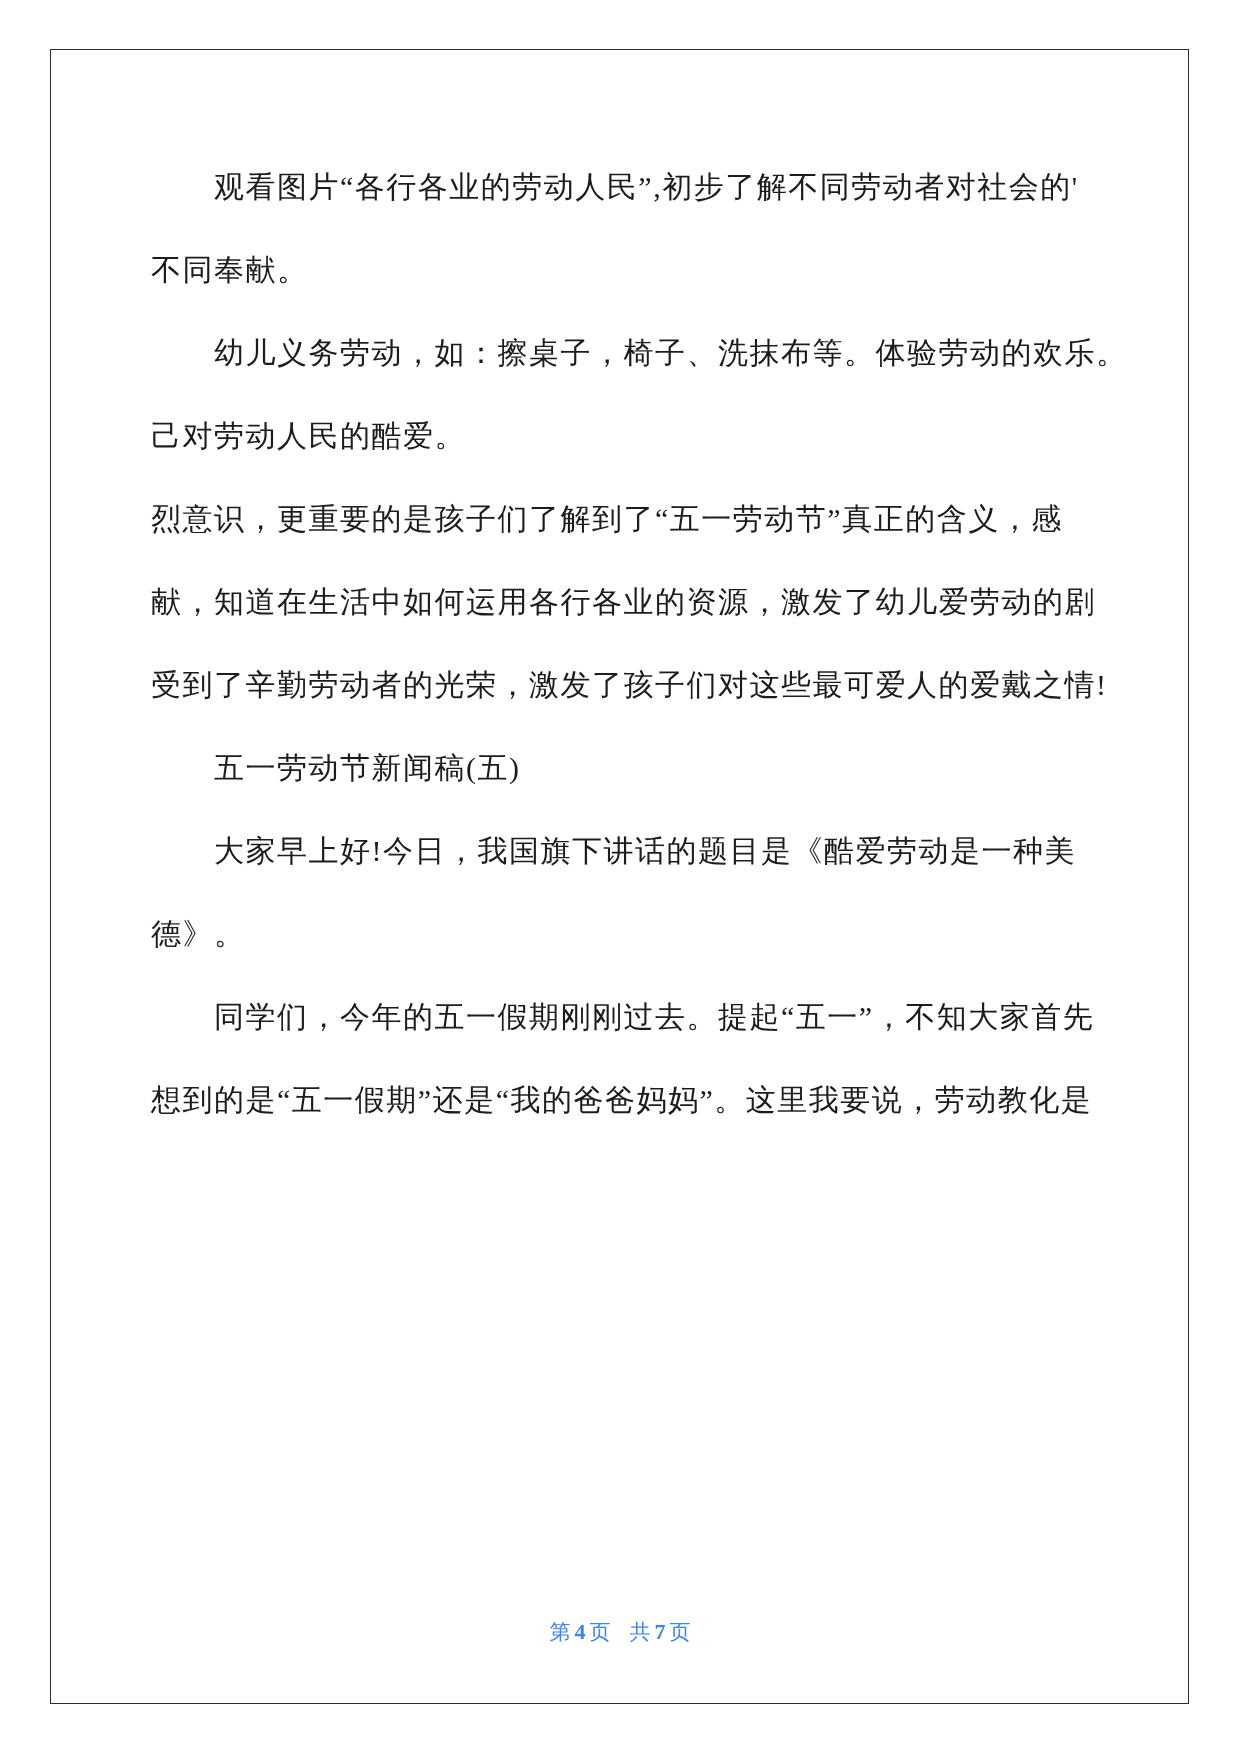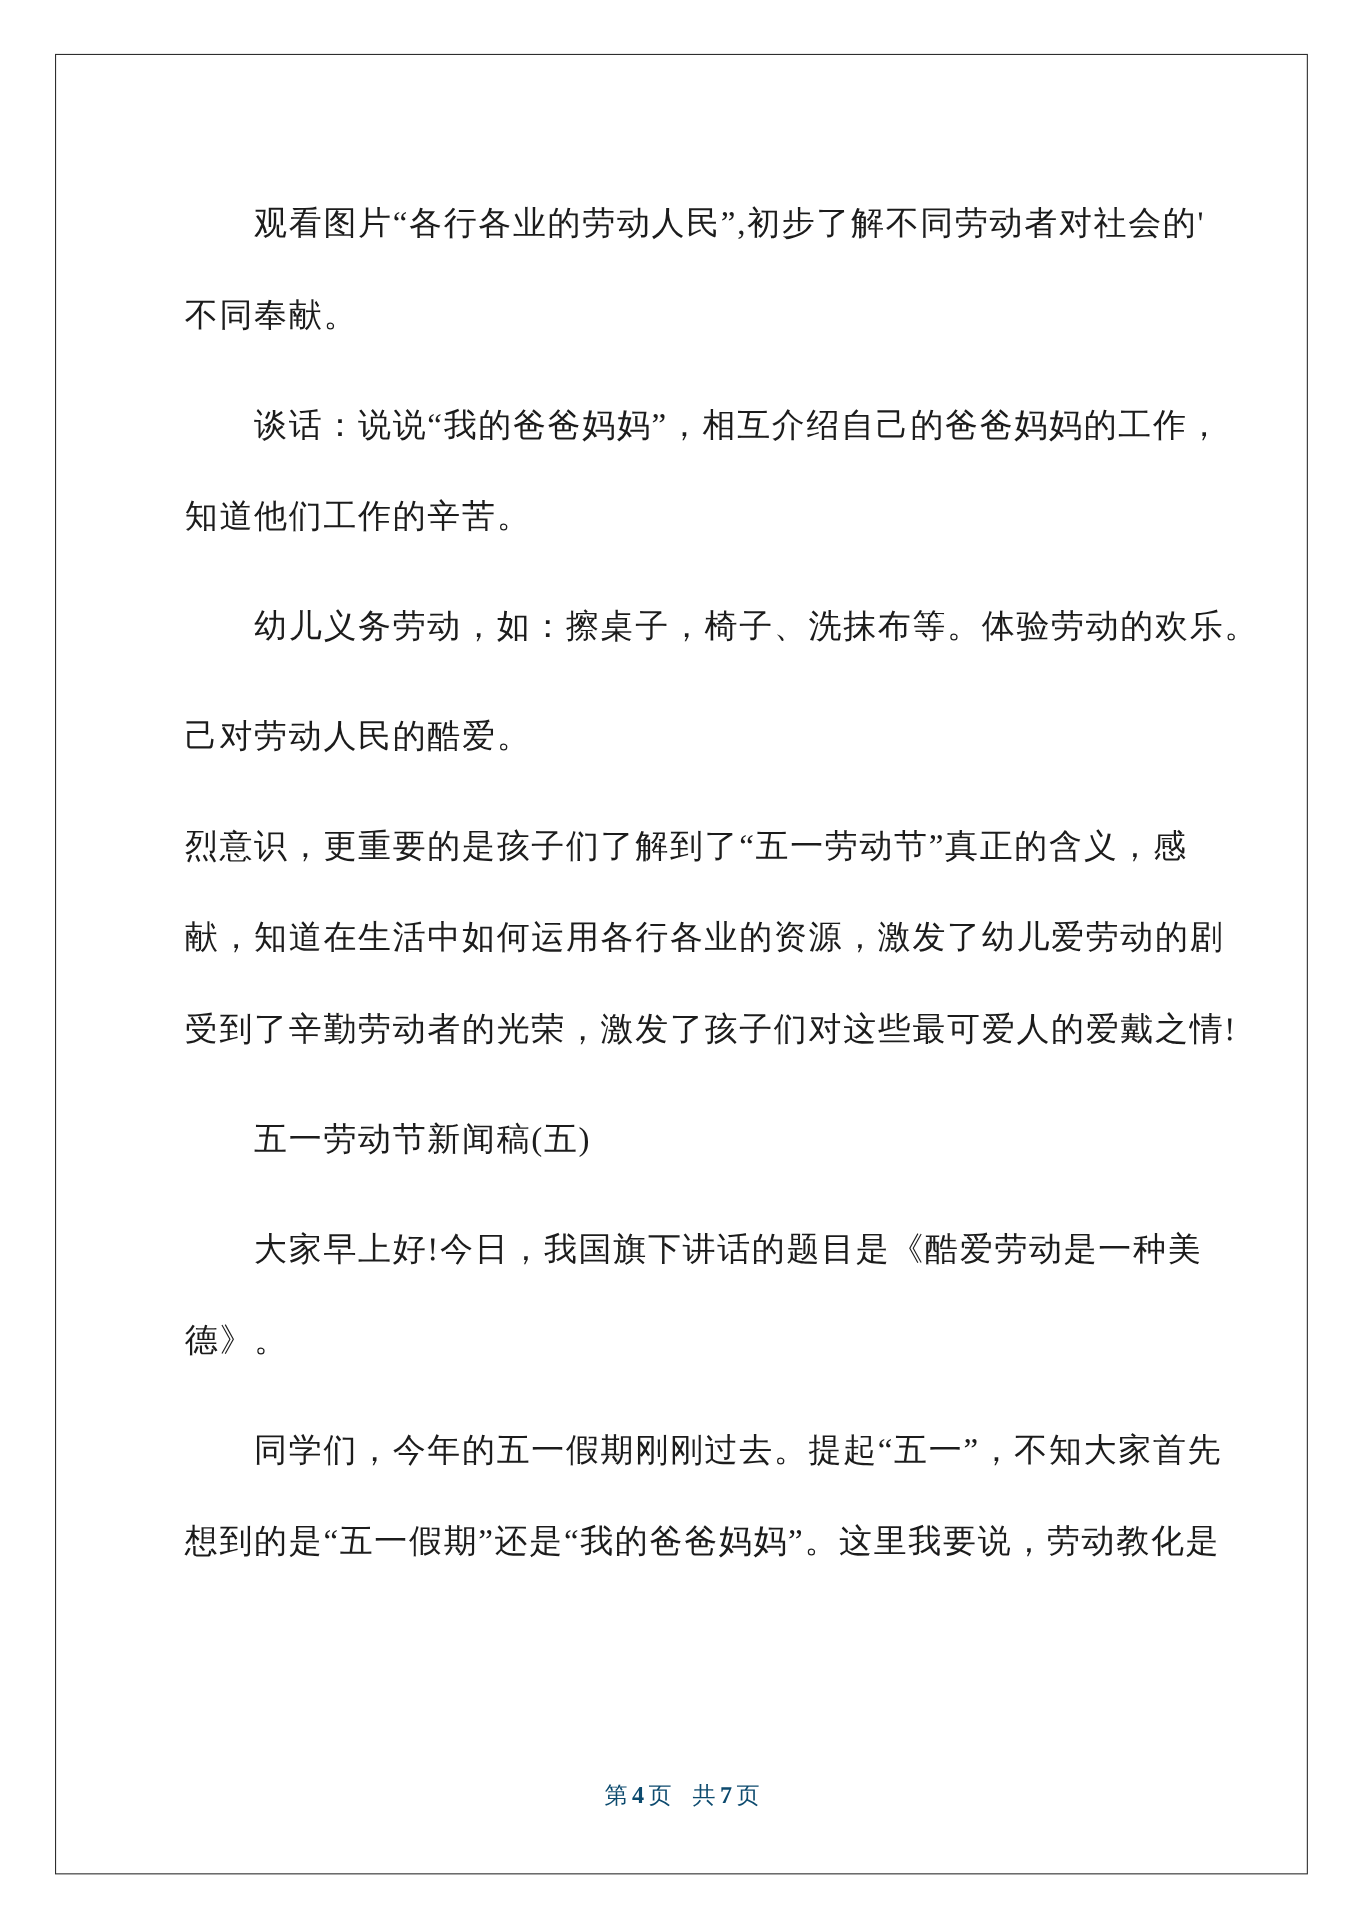--- a/index.html
+++ b/index.html
@@ -25,21 +25,21 @@
     border: 1px solid #2e2e2e;
     box-sizing: border-box;
   }
   .content {
     position: absolute;
     left: 151px;
     top: 145px;
     width: 945px;
   }
   .paragraph {
-    margin: 17px;
+    margin: 0;
     padding: 0;
   }
   .line {
     height: 83px;
     line-height: 83px;
     font-size: 30px;
     letter-spacing: 1.5px;
     white-space: nowrap;
     font-weight: 300;
   }
@@ -47,21 +47,21 @@
     padding-left: 63px;
   }
   .footer {
     position: absolute;
     left: 0;
     right: 0;
     top: 1618px;
     text-align: center;
     font-size: 21px;
     letter-spacing: 1px;
-    color: #0c4a6e;
+    color: #3b82f6;
   }
   .footer .num {
     font-weight: bold;
     font-size: 22px;
     padding: 0 3px;
   }
   .footer .gap {
     display: inline-block;
     width: 18px;
   }
@@ -69,24 +69,20 @@
 </head>
 <body>
 
 <div class="page">
   <div class="frame"></div>
 
   <div class="content" id="doc-body">
       <div class="paragraph">
         <div class="line first">观看图片“各行各业的劳动人民”,初步了解不同劳动者对社会的'</div>
         <div class="line">不同奉献。</div>
-      </div>
-      <div class="paragraph">
-        <div class="line first">谈话：说说“我的爸爸妈妈”，相互介绍自己的爸爸妈妈的工作，</div>
-        <div class="line">知道他们工作的辛苦。</div>
       </div>
       <div class="paragraph">
         <div class="line first">幼儿义务劳动，如：擦桌子，椅子、洗抹布等。体验劳动的欢乐。</div>
       </div>
       <div class="paragraph">
         <div class="line">己对劳动人民的酷爱。</div>
       </div>
       <div class="paragraph">
         <div class="line">烈意识，更重要的是孩子们了解到了“五一劳动节”真正的含义，感</div>
         <div class="line">献，知道在生活中如何运用各行各业的资源，激发了幼儿爱劳动的剧</div>

